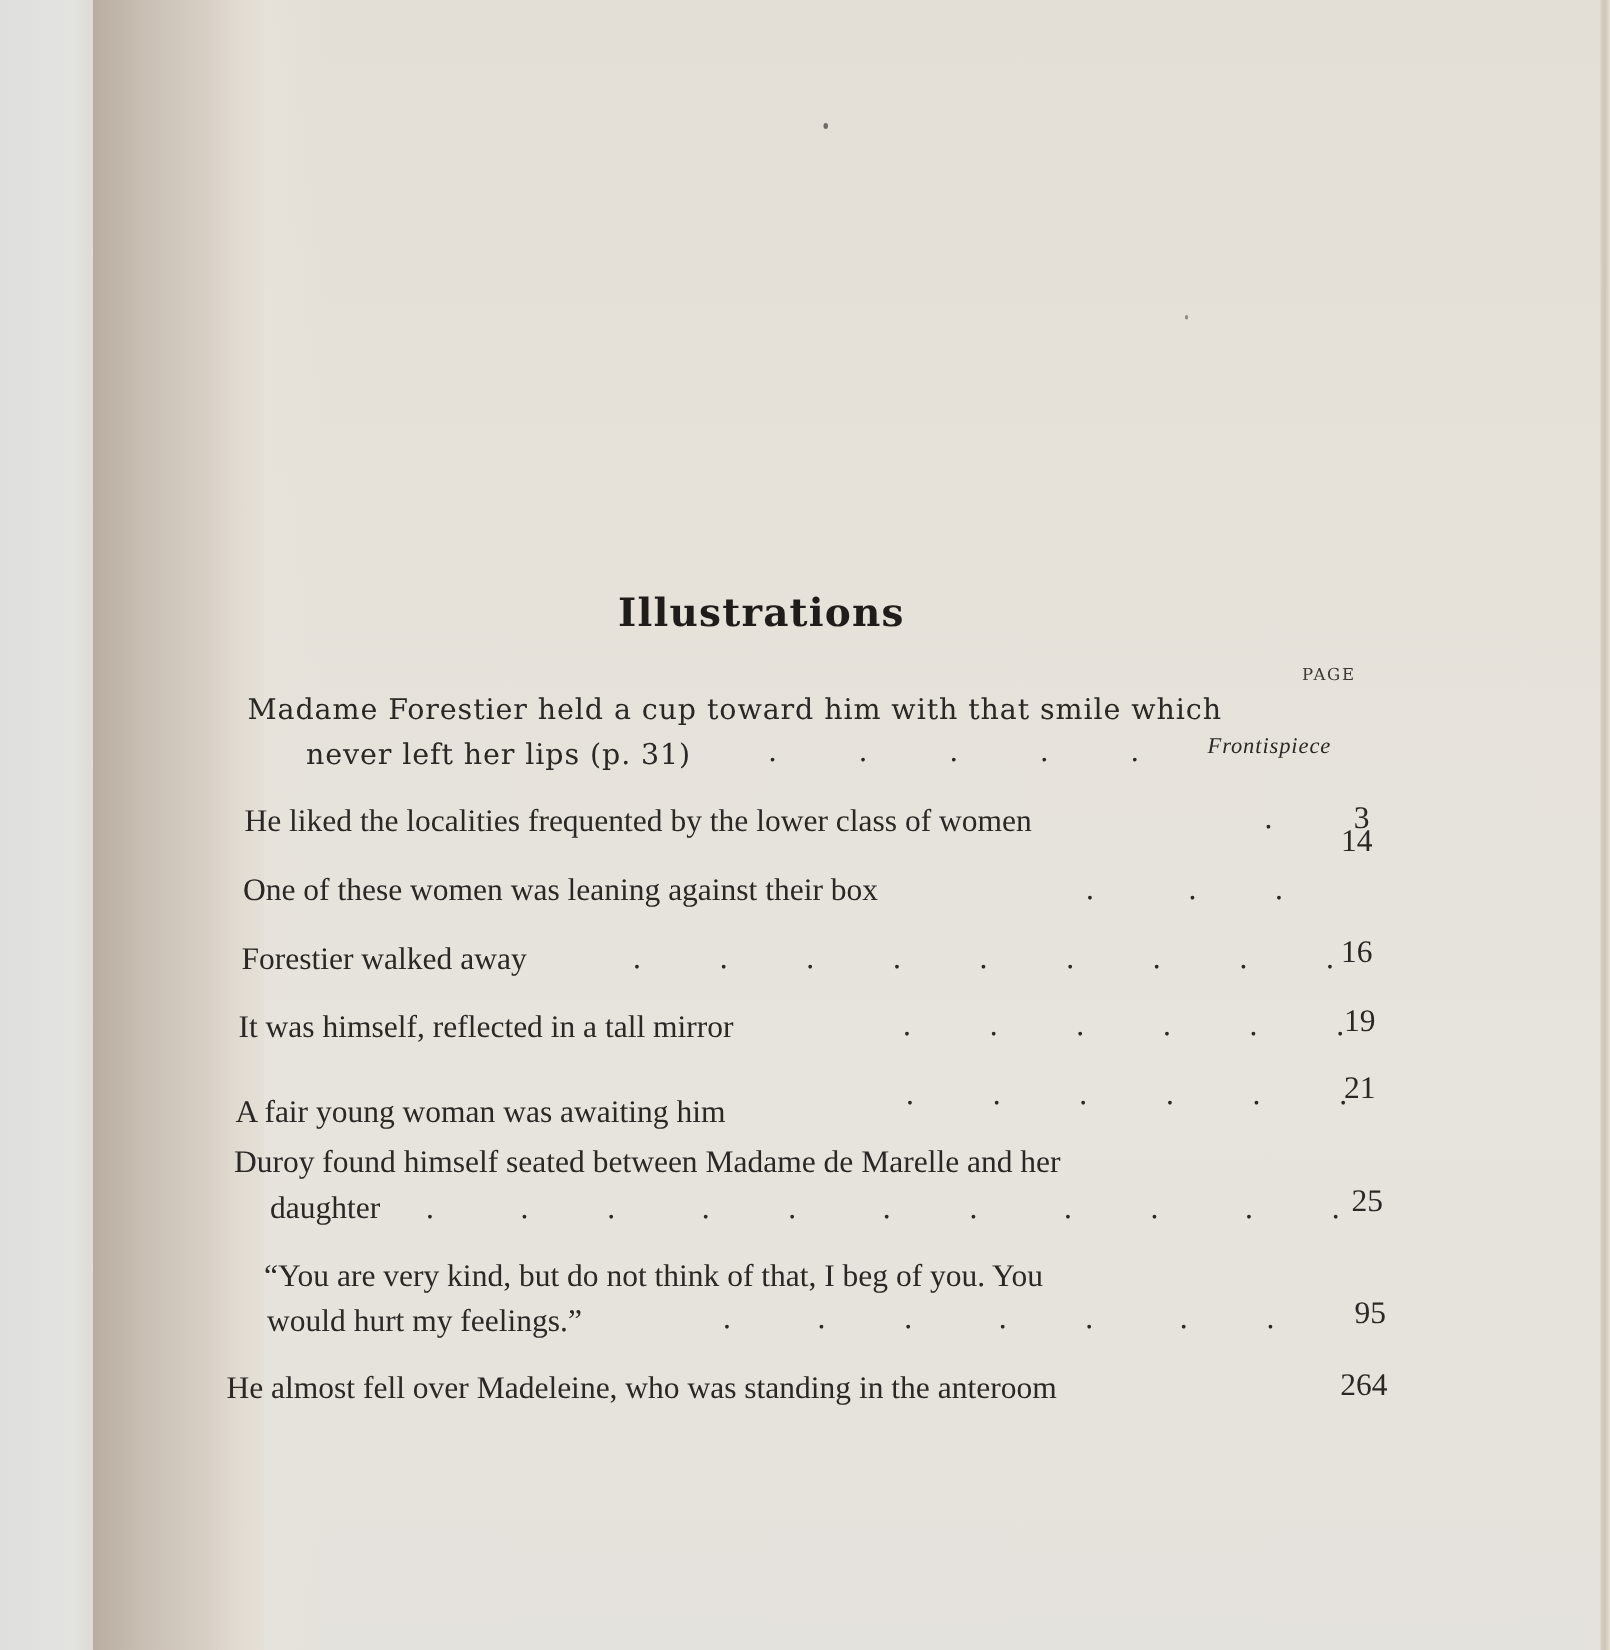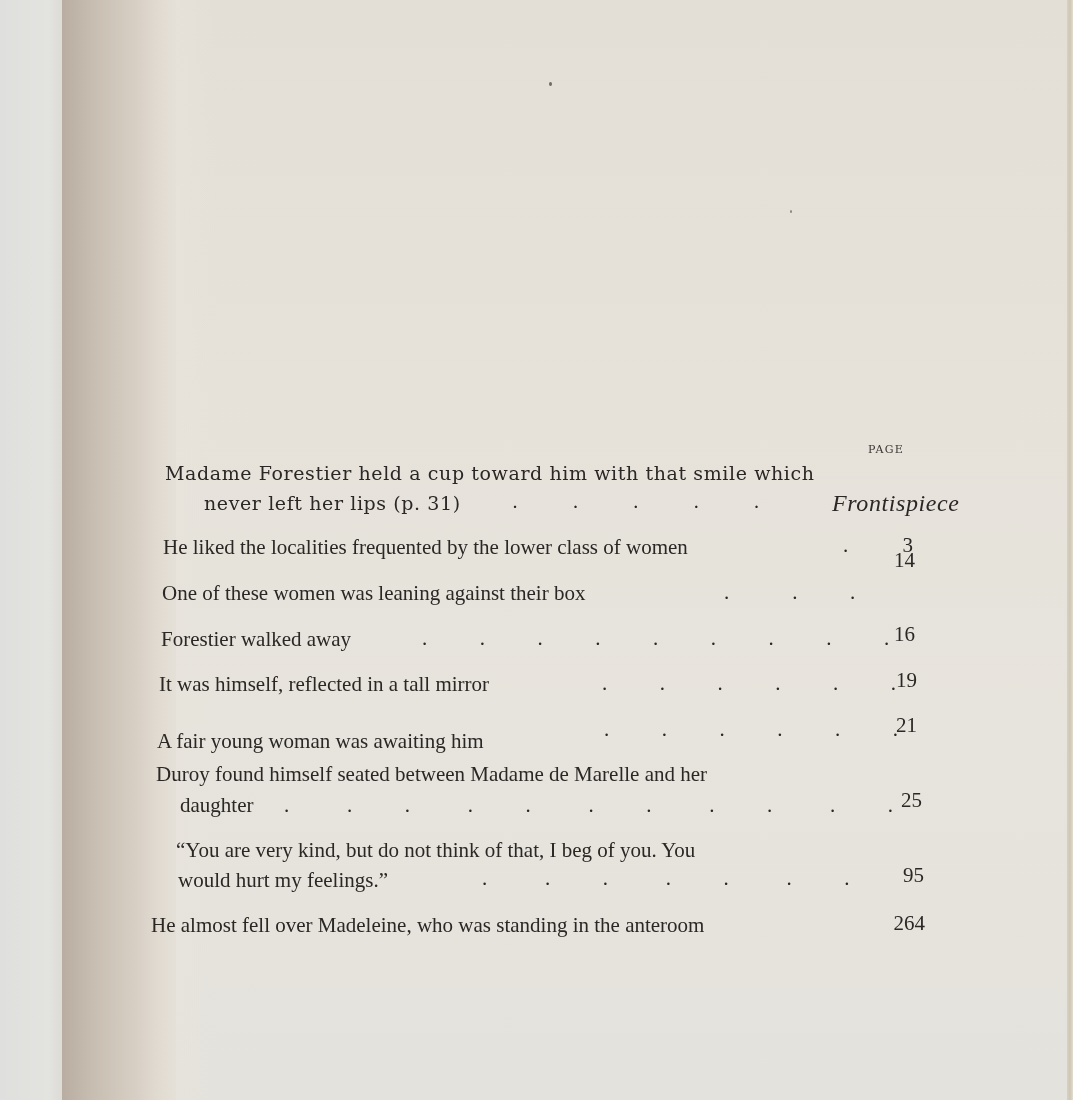--- a/index.html
+++ b/index.html
@@ -114,27 +114,28 @@
 <div class="backdrop"></div>
 <div class="gutter"></div>
 <div class="paper"></div>
 <div class="page-edge"></div>
 
 <div class="content">
 
   <div class="speck" style="left:549px; top:82px;"></div>
   <div class="speck" style="left:790px; top:210px; width:2px; height:3px; background:#8a857e;"></div>
 
+  <div class="title">Illustrations</div>
   <div class="page-label">PAGE</div>
 
   <div class="entry wide" style="left:0; top:0;">
     <span class="line" style="left:165px; top:462px;">Madame Forestier held a cup toward him with that smile which</span>
     <span class="line" style="left:204px; top:492px;">never left her lips (p. 31)</span>
     <span class="dots" style="left:512px; top:490px;">.&nbsp;&nbsp;&nbsp;&nbsp;&nbsp;&nbsp;&nbsp;&nbsp;&nbsp;.&nbsp;&nbsp;&nbsp;&nbsp;&nbsp;&nbsp;&nbsp;&nbsp;&nbsp;.&nbsp;&nbsp;&nbsp;&nbsp;&nbsp;&nbsp;&nbsp;&nbsp;&nbsp;.&nbsp;&nbsp;&nbsp;&nbsp;&nbsp;&nbsp;&nbsp;&nbsp;&nbsp;.</span>
-    <span class="line italic" style="left:832px; top:490px; font-family:'Liberation Serif',serif; font-size:24px;">Frontispiece</span>
+    <span class="line italic" style="left:805px; top:490px; font-family:'Liberation Serif',serif; font-size:15px;">Frontispiece</span>
   </div>
 
   <div class="entry" style="left:0; top:0;">
     <span class="line" style="left:163px; top:535px;">He liked the localities frequented by the lower class of women</span>
     <span class="dots" style="left:843px; top:533px;">.</span>
     <span class="num" style="left:853px; top:533px;">3</span>
   </div>
 
   <div class="entry" style="left:0; top:0;">
     <span class="line" style="left:162px; top:581px;">One of these women was leaning against their box</span>

